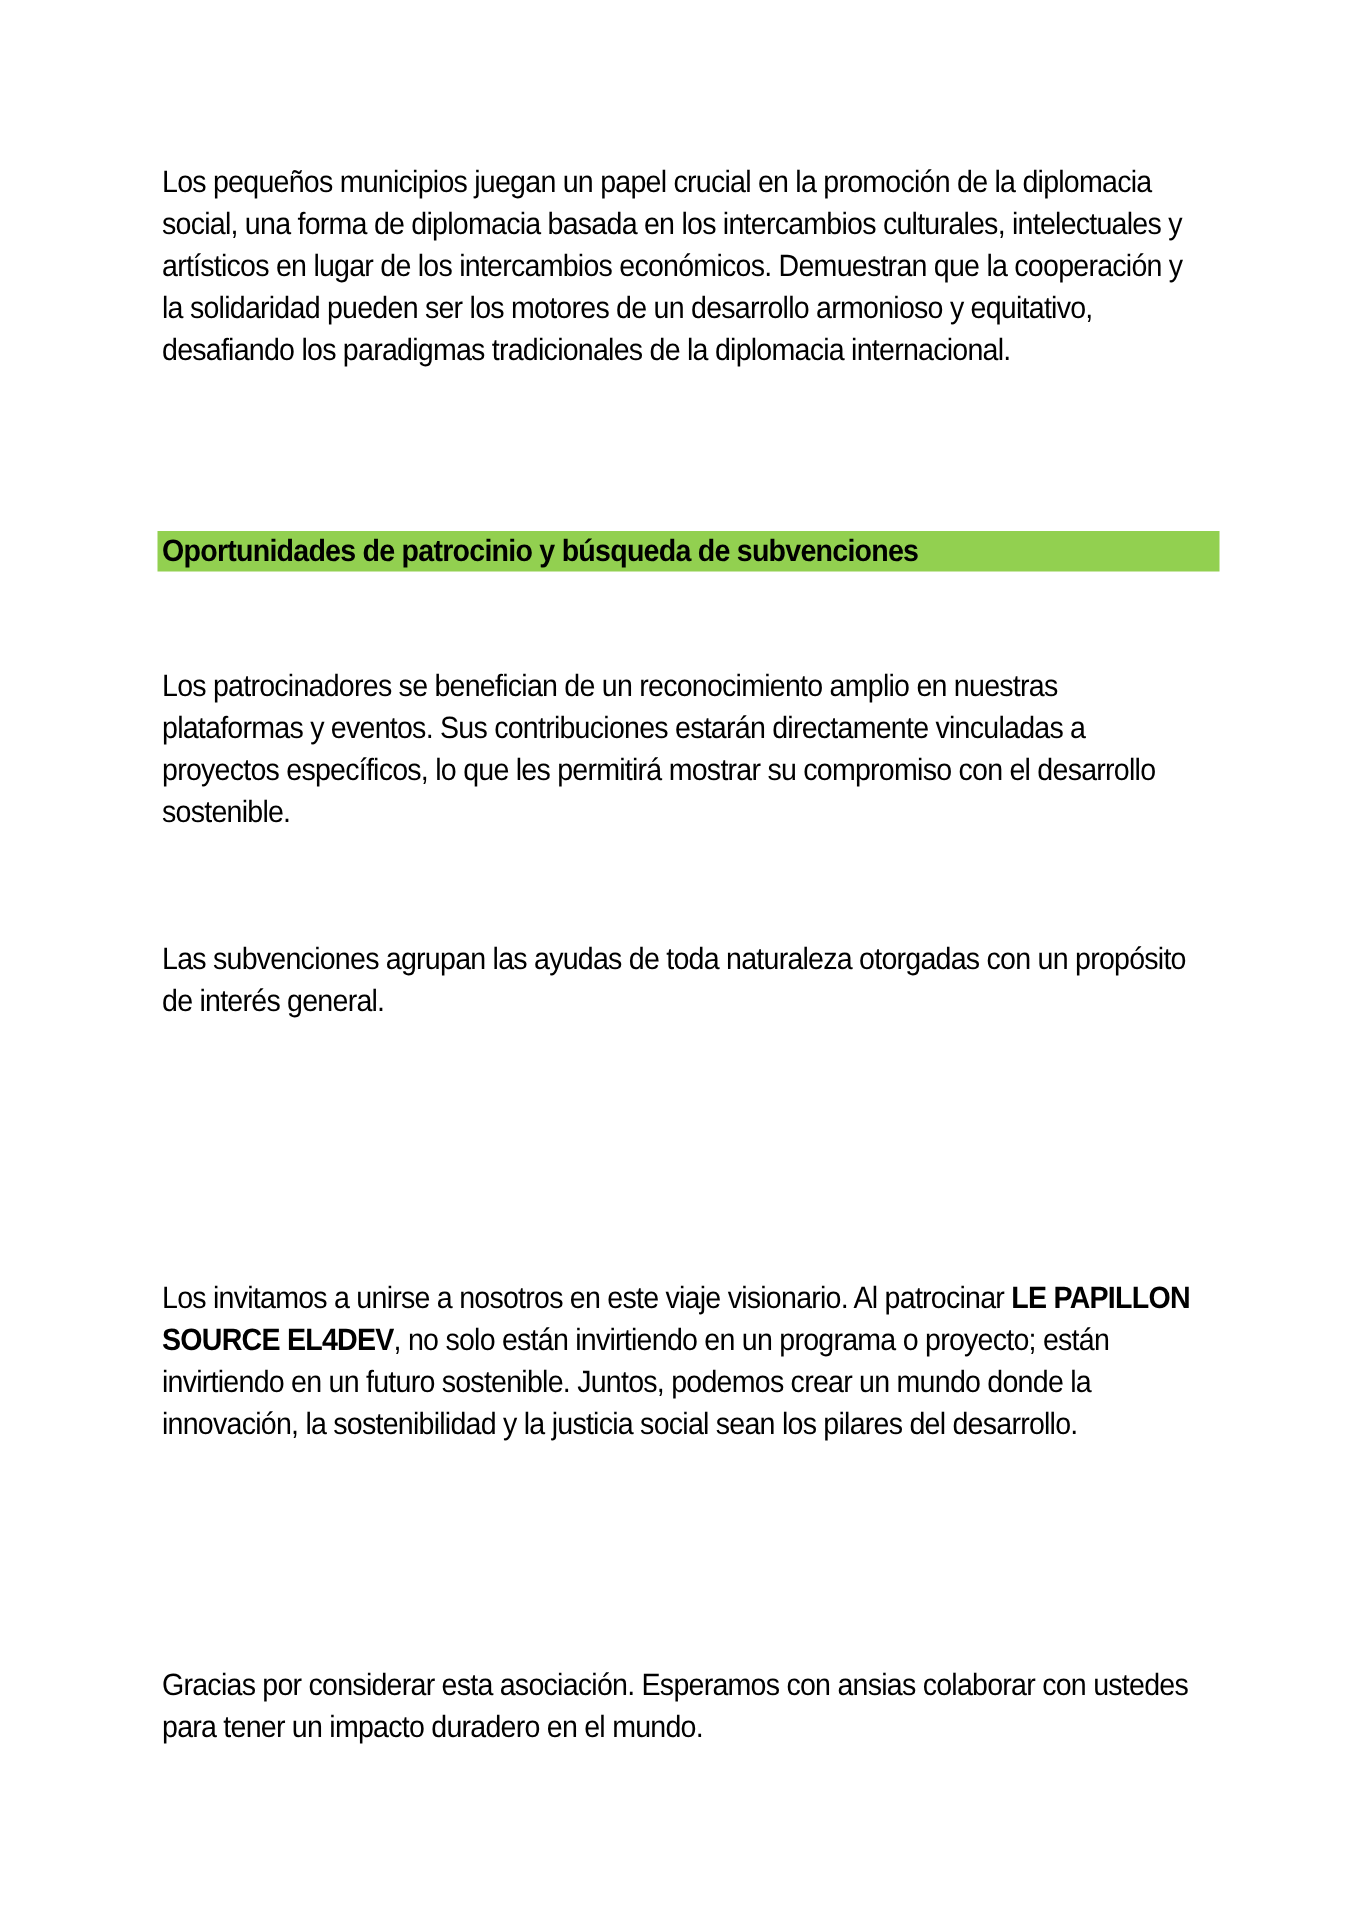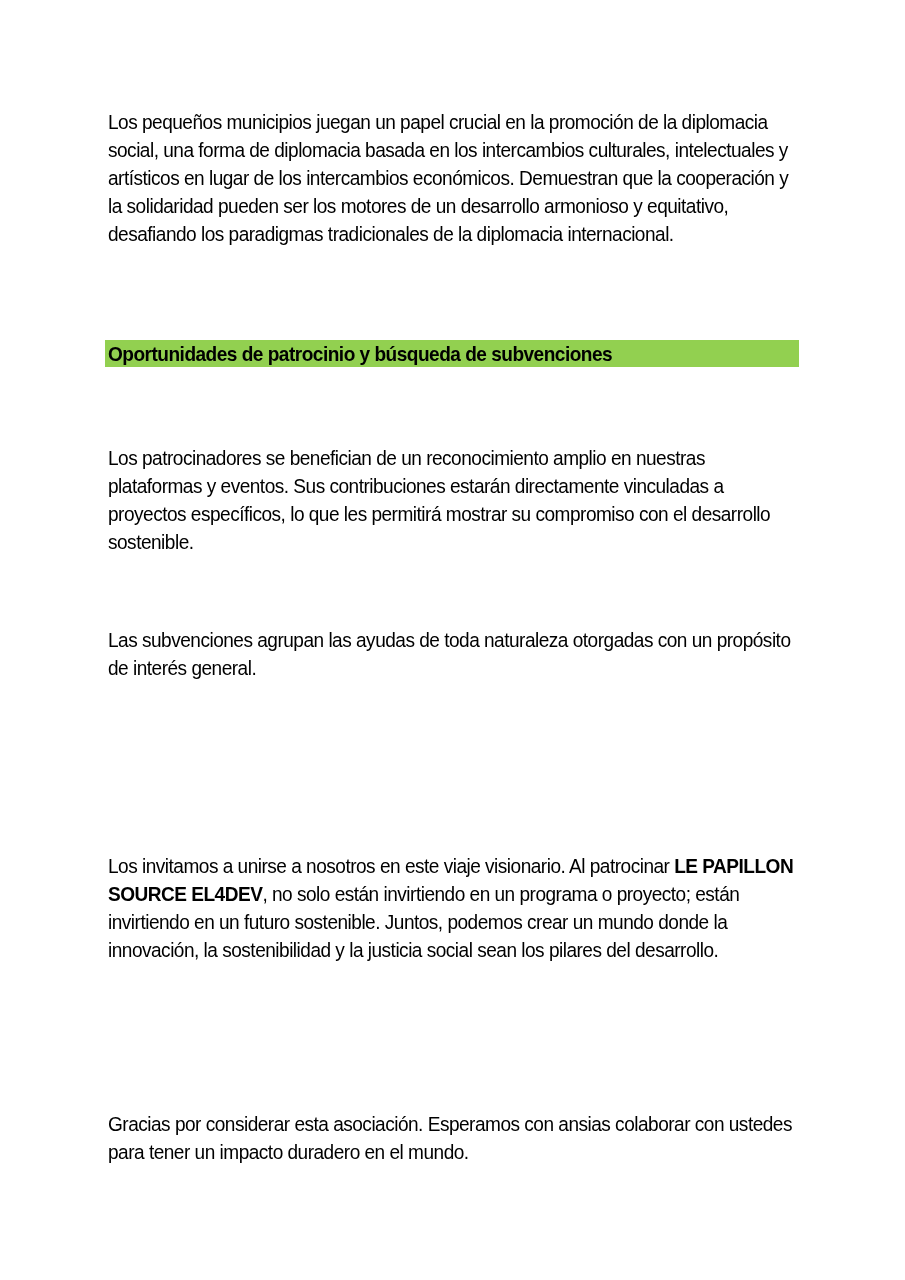--- a/index.html
+++ b/index.html
@@ -17,21 +17,21 @@
                   transform: scaleX(0.93); transform-origin: left top; white-space: nowrap; }
   b { font-weight: bold; }
 </style>
 </head>
 <body>
 
 <div class="page">
 
   <p class="para wide" style="top:108px; margin:0;">Los pequeños municipios juegan un papel crucial en la promoción de la diplomacia social, una forma de diplomacia basada en los intercambios culturales, intelectuales y artísticos en lugar de los intercambios económicos. Demuestran que la cooperación y la solidaridad pueden ser los motores de un desarrollo armonioso y equitativo, desafiando los paradigmas tradicionales de la diplomacia internacional.</p>
 
-  <div class="heading" style="top:340px;">
+  <div class="heading" style="top:354px;padding-left:14px;">
     <span>Oportunidades de patrocinio y búsqueda de subvenciones</span>
   </div>
 
   <p class="para wide" style="top:444px; margin:0;">Los patrocinadores se benefician de un reconocimiento amplio en nuestras plataformas y eventos. Sus contribuciones estarán directamente vinculadas a proyectos específicos, lo que les permitirá mostrar su compromiso con el desarrollo sostenible.</p>
 
   <p class="para wide" style="top:626px; margin:0;">Las subvenciones agrupan las ayudas de toda naturaleza otorgadas con un propósito de interés general.</p>
 
 
   <p class="para wide" style="top:852px; margin:0;"><span>Los invitamos a unirse a nosotros en este viaje visionario. Al patrocinar </span><b>LE PAPILLON SOURCE EL4DEV</b><span>, no solo están invirtiendo en un programa o proyecto; están invirtiendo en un futuro sostenible. Juntos, podemos crear un mundo donde la innovación, la sostenibilidad y la justicia social sean los pilares del desarrollo.</span></p>
 

